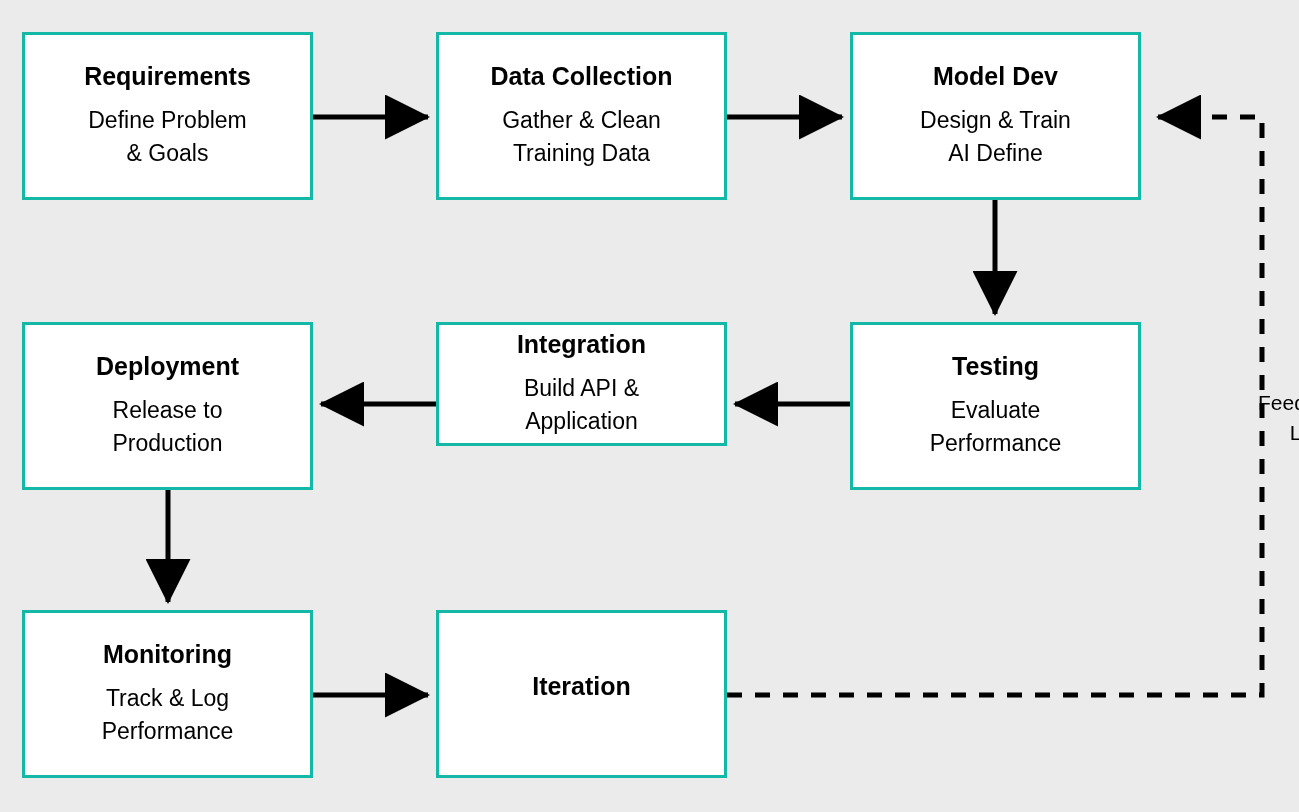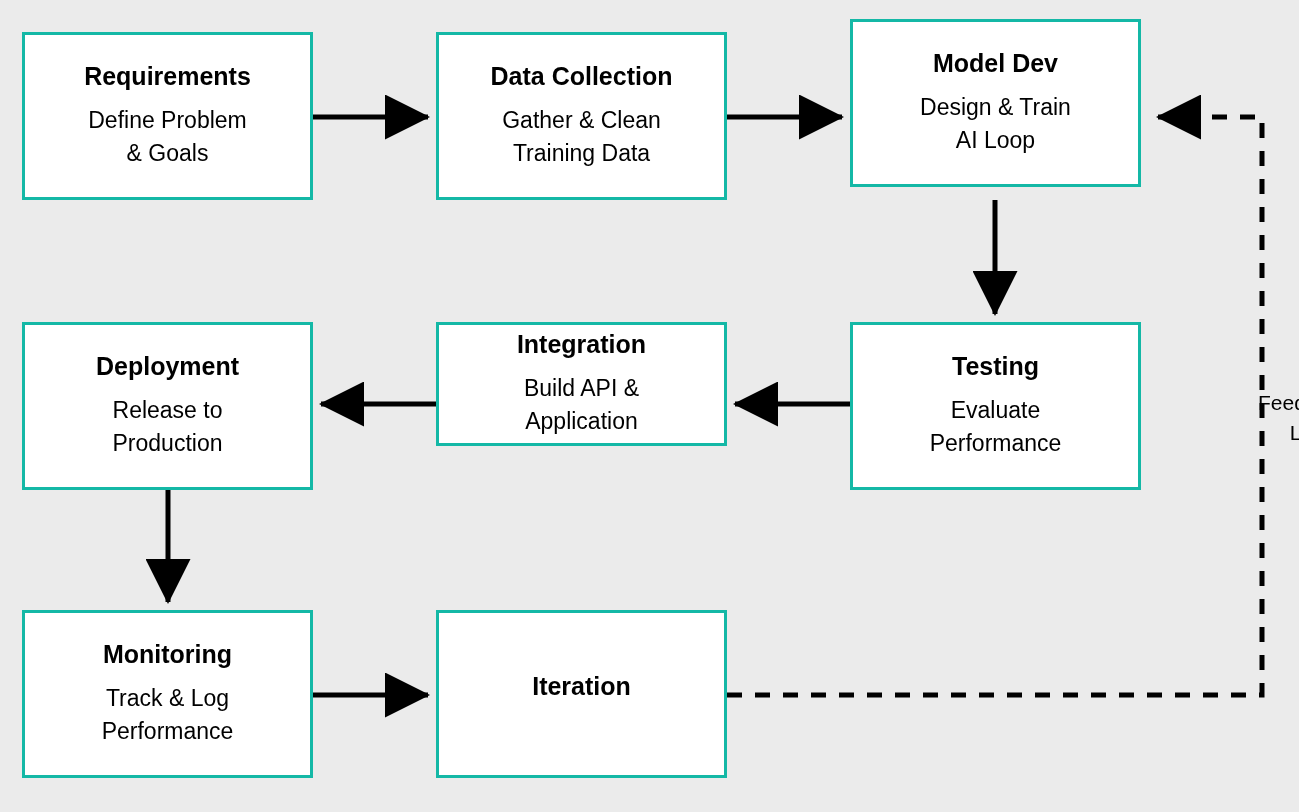--- a/index.html
+++ b/index.html
@@ -117,25 +117,25 @@
   </div>
 
   <div class="node" style="left:436px; top:32px; width:291px; height:168px;">
     <div class="node-title">Data Collection</div>
     <div class="node-sub">
       <div>Gather &amp; Clean</div>
       <div>Training Data</div>
     </div>
   </div>
 
-  <div class="node" style="left:850px; top:19px; width:291px; height:168px;">
+  <div class="node" style="left:850px; top:32px; width:291px; height:168px;">
     <div class="node-title">Model Dev</div>
     <div class="node-sub">
       <div>Design &amp; Train</div>
-      <div>AI Loop</div>
+      <div>AI Define</div>
     </div>
   </div>
 
   <div class="node" style="left:22px; top:322px; width:291px; height:168px;">
     <div class="node-title">Deployment</div>
     <div class="node-sub">
       <div>Release to</div>
       <div>Production</div>
     </div>
   </div>

